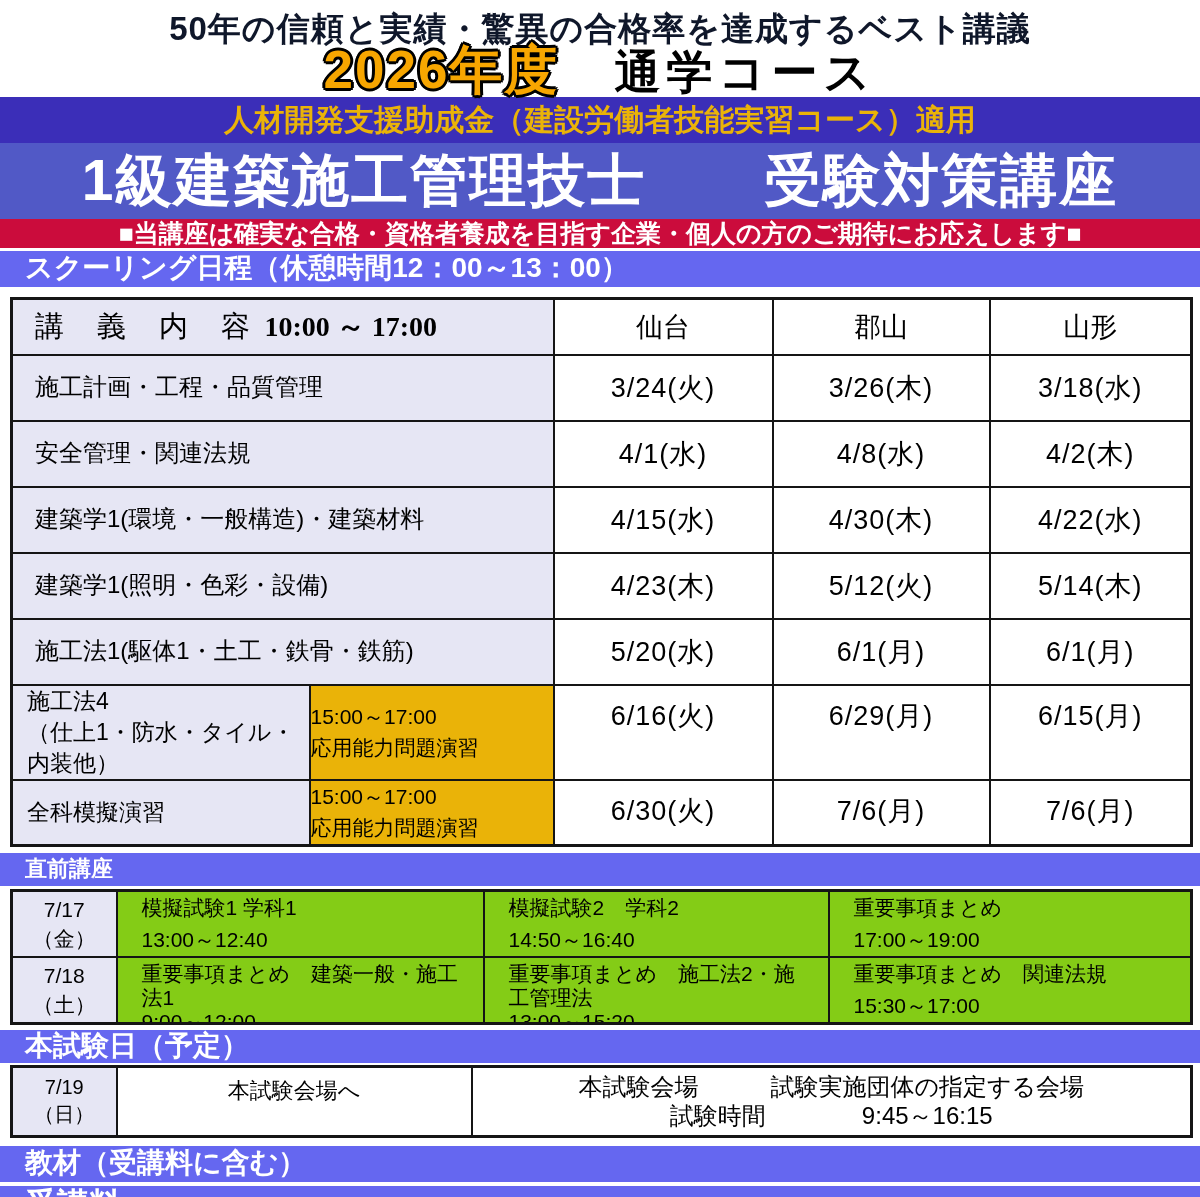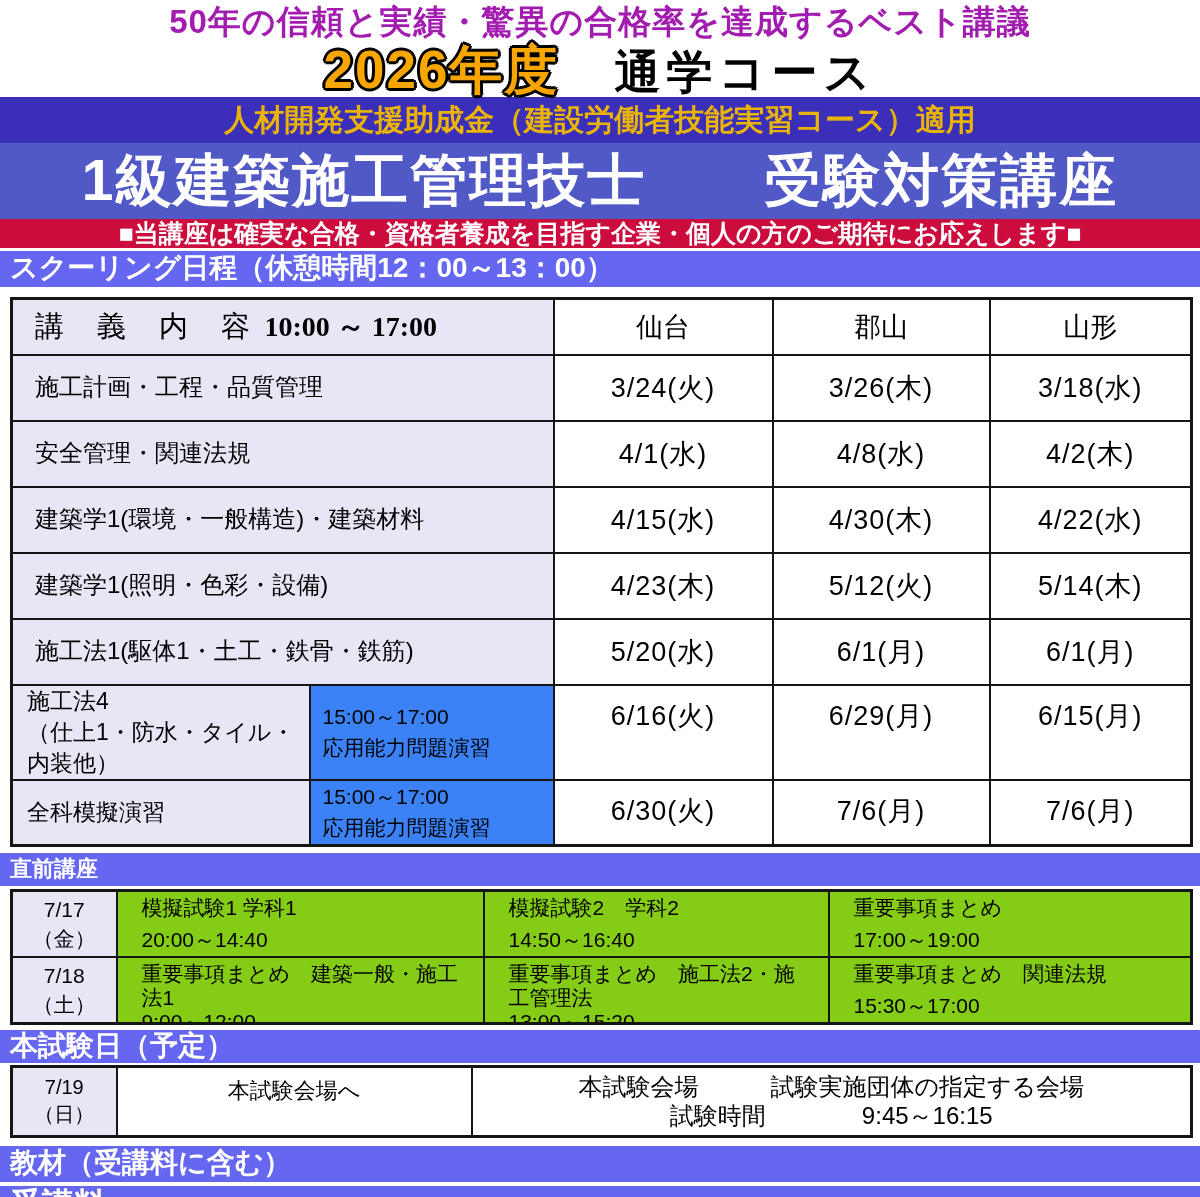--- a/index.html
+++ b/index.html
@@ -5,23 +5,24 @@
   * { margin:0; padding:0; box-sizing:border-box; }
   html,body { background:#fff; }
   body {
     width:1200px; height:1197px; overflow:hidden;
     font-family:"Liberation Sans","DejaVu Sans",sans-serif;
     color:#000;
   }
 
   
   .headline {
+    padding-top:7px;
     text-align:center;
     font-size:33px; font-weight:bold;
-    color:#a21caf;
+    color:#0f172a;
     letter-spacing:1px;
     height:45px;
   }
   .year-line { text-align:center; height:52px; line-height:50px; margin-bottom:0; }
   .year {
     font-size:53px; font-weight:bold; letter-spacing:2px;
     color:#f7a600;
     text-shadow:
       3px 0 0 #000, -3px 0 0 #000, 0 3px 0 #000, 0 -3px 0 #000,
       2px 2px 0 #000, -2px 2px 0 #000, 2px -2px 0 #000, -2px -2px 0 #000;
@@ -40,21 +41,21 @@
     height:76px; line-height:74px;
   }
   .banner-slogan {
     background:#cb0c3c; color:#fff; text-align:center;
     font-size:25px; font-weight:bold;
     height:29px; line-height:28px;
   }
   .section-banner {
     background:#6567f0; color:#fff;
     font-weight:bold; font-size:28px;
-    padding-left:10px;
+    padding-left:25px;
     height:36px; line-height:34px;
   }
   .sb-schedule { margin-top:3px; }
   .sb-preexam  { margin-top:6px; height:33px; line-height:31px; font-size:22px; }
   .sb-examday  { margin-top:5px; height:33px; line-height:31px; }
   .sb-materials{ margin-top:8px; }
   .sb-fee      { margin-top:4px; height:40px; line-height:36px; }
   .fee-main { font-size:32px; font-weight:bold; }
 
   
@@ -77,21 +78,21 @@
     font-family:"Liberation Serif","DejaVu Serif",serif;
     font-size:28px; font-weight:bold; margin-left:8px;
   }
   .head-city { text-align:center; font-size:27px; background:#fff; vertical-align:middle; }
   td.subj {
     background:#e6e6f4; padding-left:22px; font-size:24px;
     vertical-align:middle; white-space:pre-line; line-height:1.35;
   }
   td.subj-split { padding-left:14px; font-size:23px; }
   td.subsess {
-    background:#3b82f6; padding-left:12px; font-size:21px;
+    background:#eab308; font-size:21px;
     vertical-align:middle; white-space:pre-line; line-height:1.5;
   }
   td.date { background:#fff; text-align:center; font-size:27px; vertical-align:middle; letter-spacing:1px; }
   .r69 td.date { vertical-align:top; padding-top:12px; }
 
   
   .preexam-table { margin-top:3px; }
   .pe-row { height:66px; }
   .pe-date { background:#e6e6f4; text-align:center; font-size:21px; vertical-align:middle; }
   .pe-date div { line-height:29px; }
@@ -207,21 +208,21 @@
     </colgroup>
     <tbody>
         <tr class="pe-row">
       <td class="pe-date">
         <div>7/17</div>
         <div>（金）</div>
       </td>
       <td class="pe-cell">
         <div class="pe-wrap">
           <div class="pe-title">模擬試験1 学科1</div>
-          <div class="pe-time">20:00～14:40</div>
+          <div class="pe-time">13:00～12:40</div>
         </div>
       </td>
       <td class="pe-cell">
         <div class="pe-wrap">
           <div class="pe-title">模擬試験2　学科2</div>
           <div class="pe-time">14:50～16:40</div>
         </div>
       </td>
       <td class="pe-cell">
         <div class="pe-wrap">

